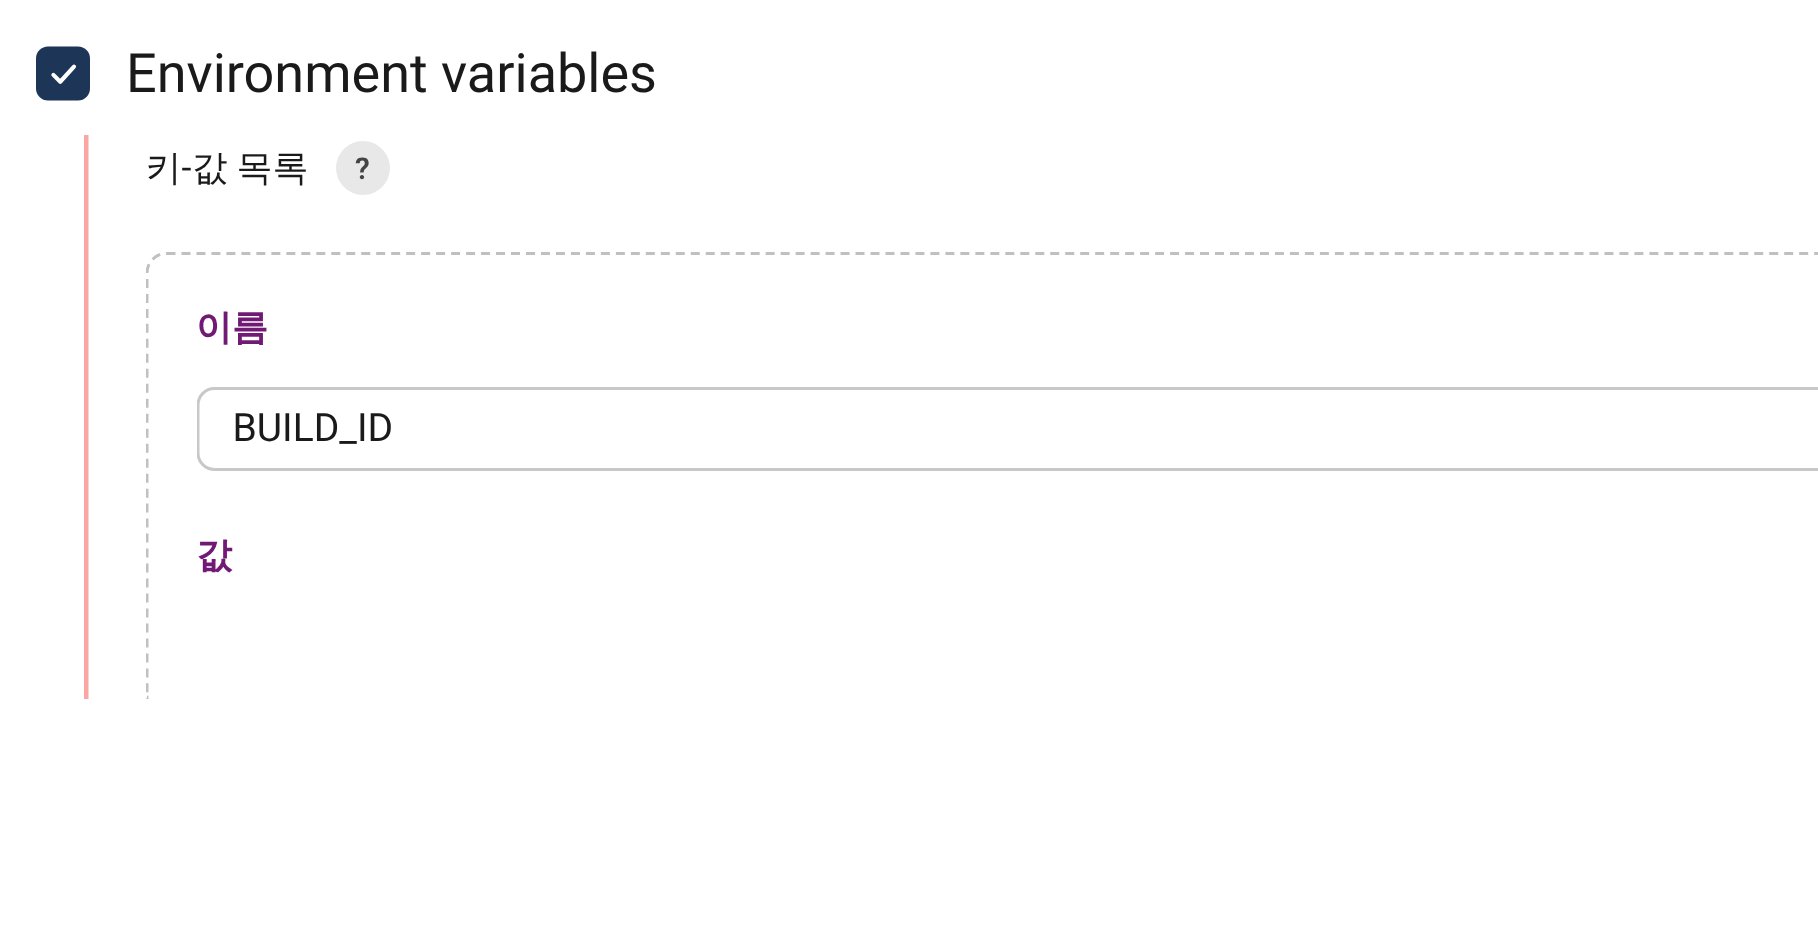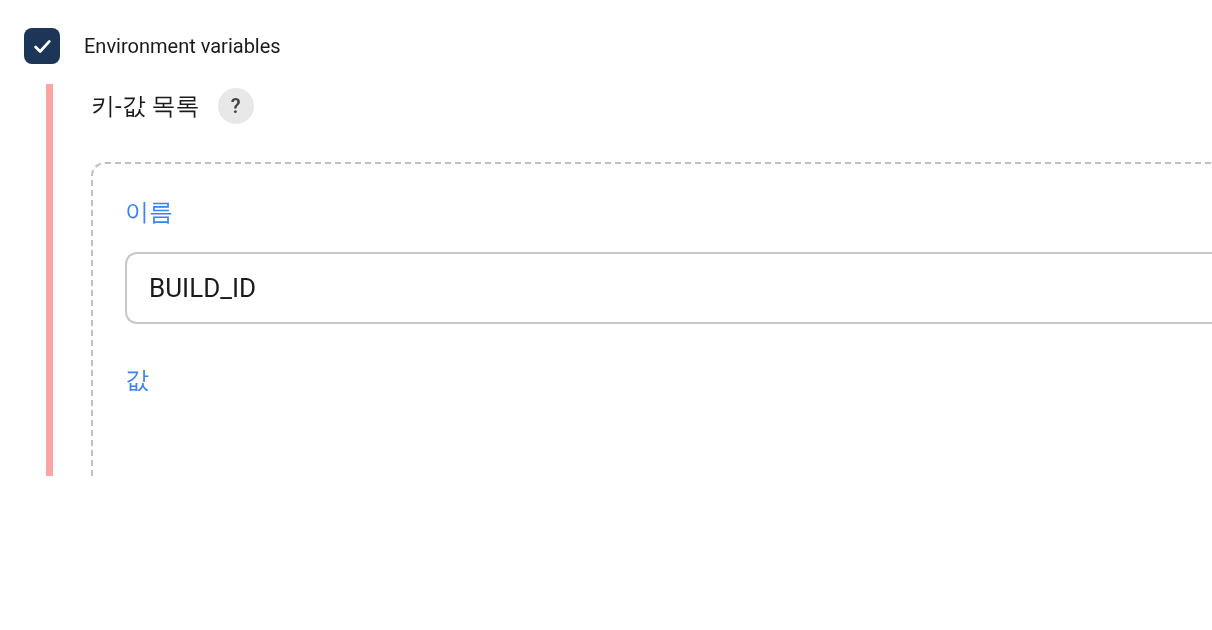--- a/index.html
+++ b/index.html
@@ -33,27 +33,27 @@
       align-items: center;
       justify-content: center;
       flex-shrink: 0;
       cursor: pointer;
     }
     .checkbox svg {
       width: 22px;
       height: 22px;
     }
     .header-title {
-      font-size: 20px;
+      font-size: 36px;
       font-weight: 400;
       color: #1a1a1a;
     }
     .content-area {
-      margin-left: 22px;
-      border-left: 7px solid #fca5a5;
+      margin-left: 32px;
+      border-left: 3px solid #fca5a5;
       padding-left: 38px;
       padding-top: 4px;
     }
     .subheader-row {
       display: flex;
       align-items: center;
       gap: 18px;
       margin-bottom: 38px;
     }
     .subheader-label {
@@ -79,27 +79,27 @@
       border-right: none;
       border-bottom: none;
       border-radius: 14px 0 0 0;
       padding: 32px 0 40px 32px;
     }
     .field-group {
       margin-bottom: 40px;
     }
     .field-label {
       font-size: 24px;
-      font-weight: 400;
-      color: #3b82f6;
+      font-weight: 700;
+      color: #701a75;
       margin-bottom: 24px;
     }
     .text-input {
       width: 100%;
-      height: 72px;
+      height: 56px;
       border: 2px solid #c8c8c8;
       border-right: none;
       border-radius: 12px 0 0 12px;
       padding: 16px 22px;
       font-size: 26px;
       font-family: inherit;
       color: #1a1a1a;
       background: #ffffff;
       outline: none;
     }

